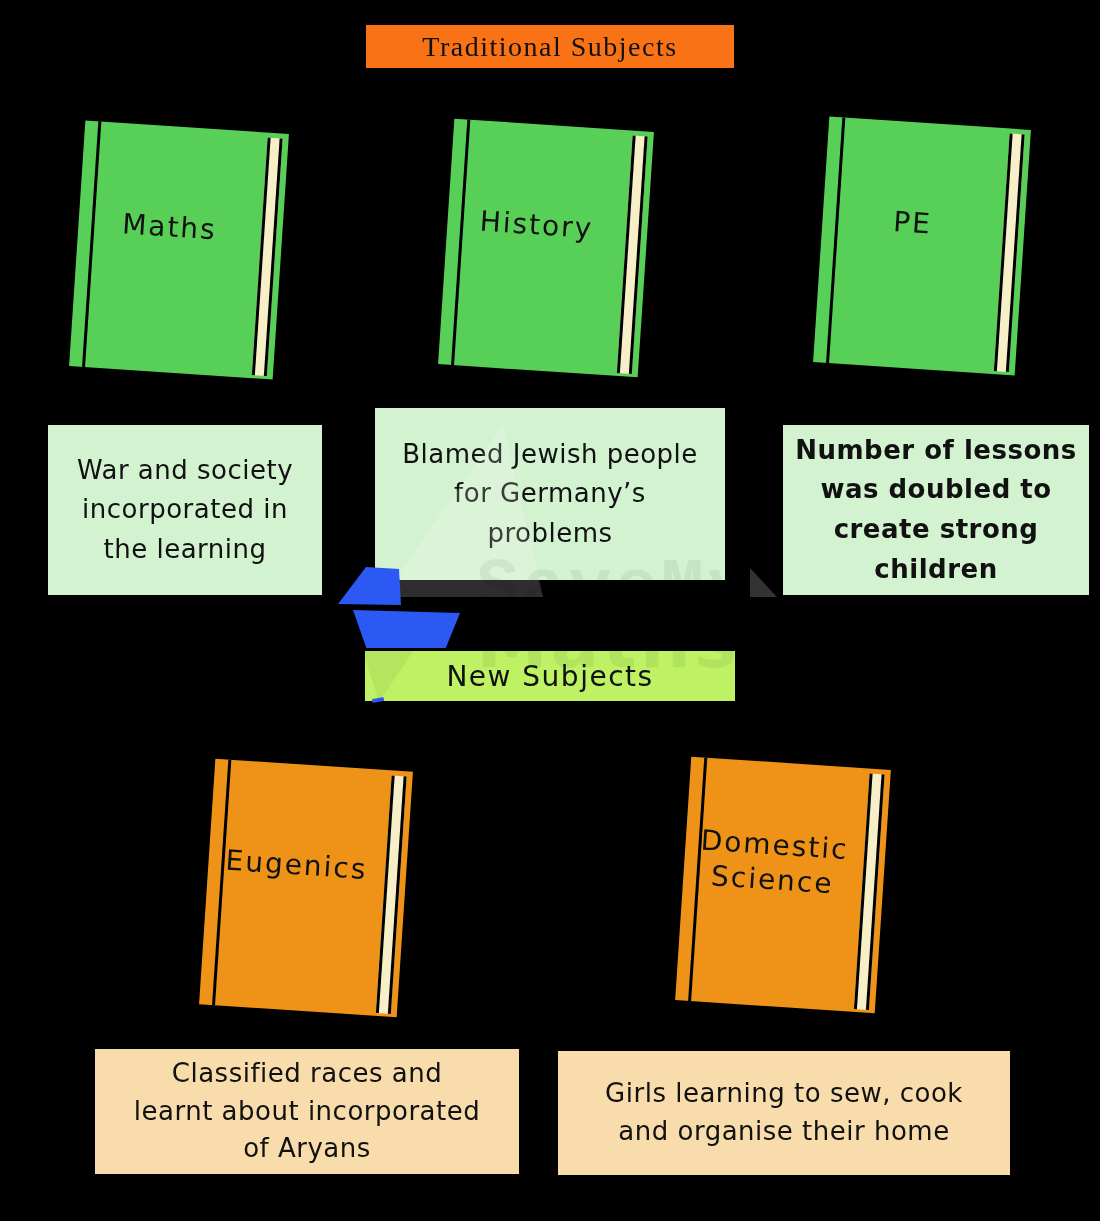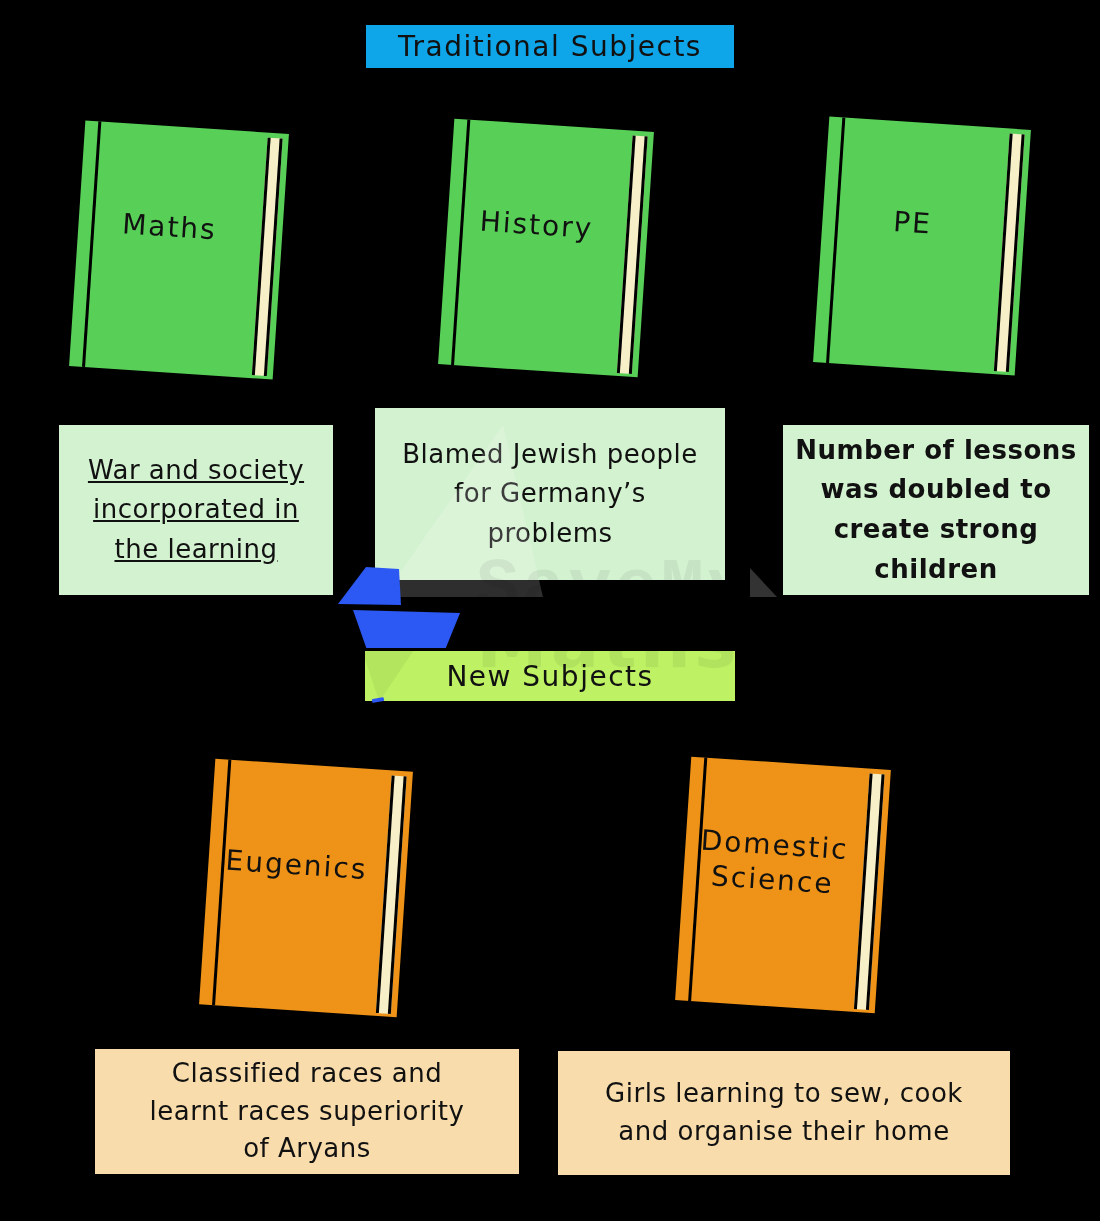--- a/index.html
+++ b/index.html
@@ -6,21 +6,21 @@
   .canvas{
     position:relative;width:1100px;height:1221px;background:#000;overflow:hidden;
     font-family:"DejaVu Sans","Liberation Sans",sans-serif;color:#111;
   }
   
   .banner{
     position:absolute;display:flex;align-items:center;justify-content:center;
     font-size:28px;letter-spacing:1.5px;font-weight:500;box-sizing:border-box;
     border:3px solid #000;z-index:2;
   }
-  .banner.green{background:#0ea5e9;}
+  .banner.green{background:#f97316;font-family:Liberation Serif, serif;}
   .banner.peach{background:#bef264;z-index:4;}
   
   .book{
     position:absolute;box-sizing:border-box;border:3px solid #000;border-radius:3px;
     transform:rotate(3.8deg);z-index:2;
   }
   .book.green{background:#58d058;}
   .book.orange{background:#ef9318;}
   .book .spine{position:absolute;left:13px;top:0;bottom:0;width:3px;background:#000;}
   .book .pages{
@@ -76,21 +76,21 @@
     <div class="pages"></div>
     <div class="book-title">History</div>
   </div>
 
   <div class="book green" style="left:818px;top:120px;width:208px;height:252px;">
     <div class="spine"></div>
     <div class="pages"></div>
     <div class="book-title">PE</div>
   </div>
 
-  <div class="note green" style="left:56px;top:422px;width:280px;height:176px;text-decoration:underline;">
+  <div class="note green" style="left:45px;top:422px;width:280px;height:176px;">
     <span>War and society
 incorporated in
 the learning</span>
   </div>
 
   <div class="note green" style="left:372px;top:405px;width:356px;height:178px;">
     <span>Blamed Jewish people
 for Germany’s
 problems</span>
   </div>
@@ -127,21 +127,21 @@
 
   <div class="book orange" style="left:680px;top:760px;width:206px;height:250px;">
     <div class="spine"></div>
     <div class="pages"></div>
     <div class="book-title">Domestic
 Science</div>
   </div>
 
   <div class="note peach" style="left:92px;top:1046px;width:430px;height:131px;">
     <span>Classified races and
-learnt races superiority
+learnt about incorporated
 of Aryans</span>
   </div>
 
   <div class="note peach" style="left:555px;top:1048px;width:458px;height:130px;">
     <span>Girls learning to sew, cook
 and organise their home</span>
   </div>
 
 </div>
 

